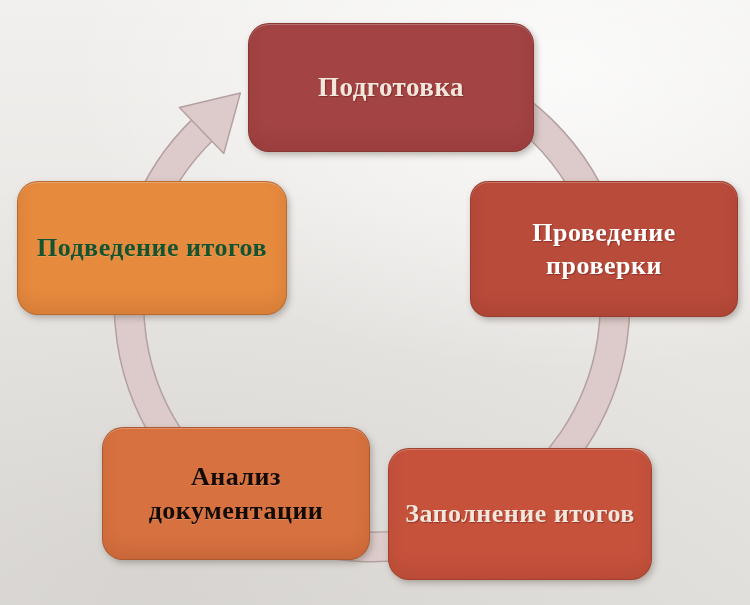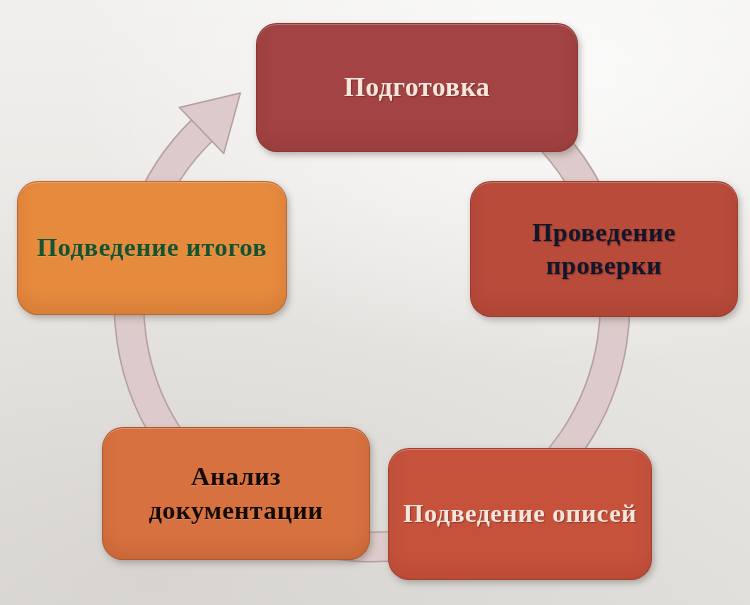--- a/index.html
+++ b/index.html
@@ -53,21 +53,21 @@
     box-sizing: border-box;
     letter-spacing: 0.5px;
   }
   .cycle-node.light-text {
     text-shadow: 1px 1px 1px rgba(90, 20, 10, 0.45);
   }
   .cycle-node.dark-text {
     text-shadow: 0 1px 0 rgba(255, 255, 255, 0.15);
   }
   
-  .n-top          { left: 256px; top: 23px;  width: 322px; height: 129px; font-size: 27px; text-align: center; }
+  .n-top          { left: 248px; top: 23px;  width: 286px; height: 129px; font-size: 27px; text-align: center; }
   .n-right        { left: 470px; top: 181px; width: 268px; height: 136px; }
   .n-bottom-right { left: 388px; top: 448px; width: 264px; height: 132px; }
   .n-bottom-left  { left: 102px; top: 427px; width: 268px; height: 133px; }
   .n-left         { left: 17px;  top: 181px; width: 270px; height: 134px; }
 </style>
 </head>
 <body>
 
 <div class="stage" style="background-color: rgb(234, 232, 229);">
 
@@ -77,26 +77,26 @@
 
     <path id="ring-over" d="M 329.8 64.7 A 243 243 0 1 1 203.2 129.2" fill="none" stroke="#DCCBCA" stroke-width="28"></path>
 
     <polygon id="arrow-head" points="179.4,107.4 240.4,92.9 223.8,153.4" fill="#DCCBCA" stroke="#B4A0A0" stroke-width="1.5" stroke-linejoin="round"></polygon>
   </svg>
 
   <div class="cycle-node n-top light-text" style="background-color: rgb(163, 67, 67); color: rgb(243, 230, 220);">
     <span>Подготовка</span>
   </div>
 
-  <div class="cycle-node n-right light-text" style="background-color: rgb(185, 75, 59); color: #0f172a;">
+  <div class="cycle-node n-right light-text" style="background-color: rgb(185, 75, 59); color: #ffffff; border-radius: 18px;">
     <span>Проведение проверки</span>
   </div>
 
   <div class="cycle-node n-bottom-right light-text" style="background-color: rgb(198, 82, 60); color: rgb(243, 230, 220);">
-    <span>Подведение описей</span>
+    <span>Заполнение итогов</span>
   </div>
 
   <div class="cycle-node n-bottom-left dark-text" style="background-color: rgb(215, 113, 63); color: rgb(20, 10, 2);">
     <span>Анализ документации</span>
   </div>
 
   <div class="cycle-node n-left dark-text" style="background-color: rgb(230, 138, 62); color: #14532d;">
     <span>Подведение итогов</span>
   </div>
 

